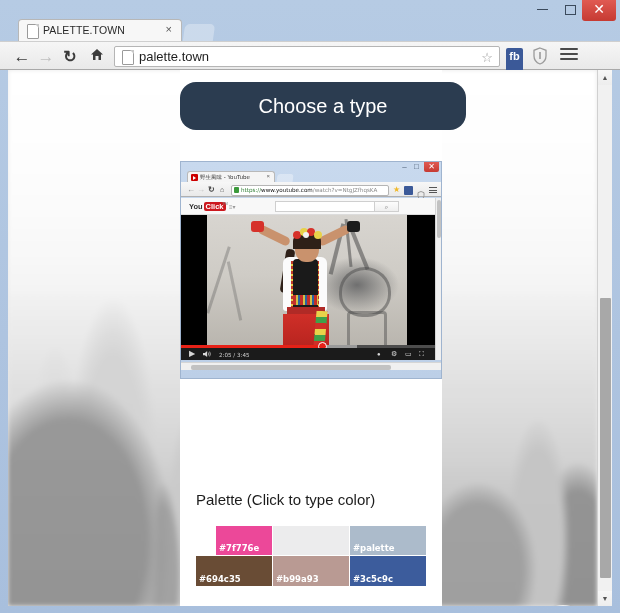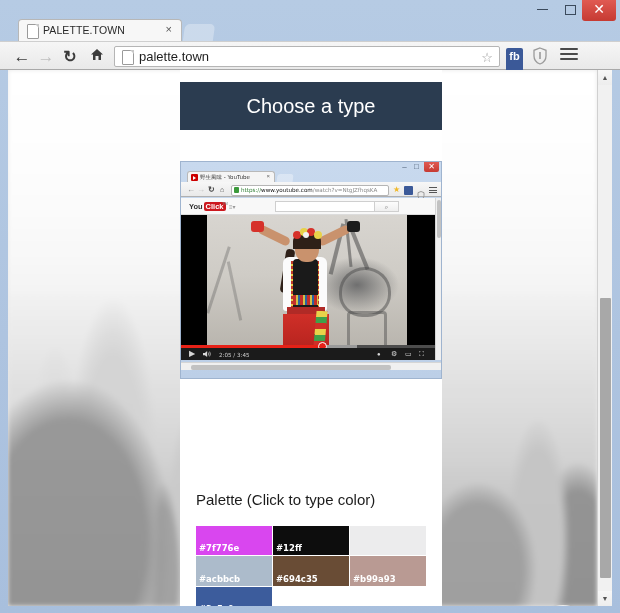--- a/index.html
+++ b/index.html
@@ -237,23 +237,23 @@
     position: absolute;
     left: 172px; top: 0;
     width: 262px; height: 536px;
     background: #ffffff;
   }
 
   
   #choose-type {
     position: absolute;
     left: 172px; top: 12px;
-    width: 262px; height: 48px;
+    width: 286px; height: 48px;
     background: #2b3c50;
-    border-radius: 0;
+    border-radius: 16px;
     color: #ffffff;
     font-size: 20px;
     text-align: center;
     line-height: 48px;
     cursor: pointer;
     box-sizing: border-box;
   }
 
   
   #shot {
@@ -839,31 +839,28 @@
         <div id="shot-vscroll">
           <div id="shot-vthumb"></div>
         </div>
         <div id="shot-hscroll">
           <div id="shot-hthumb"></div>
         </div>
       </div>
 
       <div id="palette-title">Palette (Click to type color)</div>
       <div id="palette-grid">
-        <div class="swatch" style="background: #d946ef;">
+        <div class="swatch" style="background: #ec4899; margin-left: 20px;">
           <span class="swatch-label" style="color: rgb(255, 255, 255);">#7f776e</span>
-        </div>
-        <div class="swatch" style="background: rgb(13, 13, 13);">
-          <span class="swatch-label" style="color: rgb(255, 255, 255);">#12ff</span>
         </div>
         <div class="swatch" style="background: rgb(236, 236, 237);">
           <span class="swatch-label" style="color: rgb(255, 255, 255);"></span>
         </div>
         <div class="swatch" style="background: rgb(172, 187, 203);">
-          <span class="swatch-label" style="color: rgb(255, 255, 255);">#acbbcb</span>
+          <span class="swatch-label" style="color: rgb(255, 255, 255);">#palette</span>
         </div>
         <div class="swatch" style="background: rgb(105, 76, 53);">
           <span class="swatch-label" style="color: rgb(255, 255, 255);">#694c35</span>
         </div>
         <div class="swatch" style="background: rgb(185, 154, 147);">
           <span class="swatch-label" style="color: rgb(255, 255, 255);">#b99a93</span>
         </div>
         <div class="swatch" style="background: rgb(60, 92, 156);">
           <span class="swatch-label" style="color: rgb(255, 255, 255);">#3c5c9c</span>
         </div>

